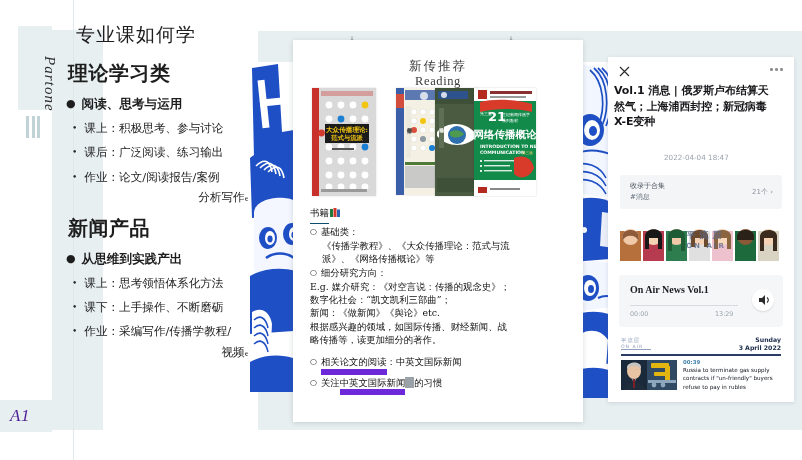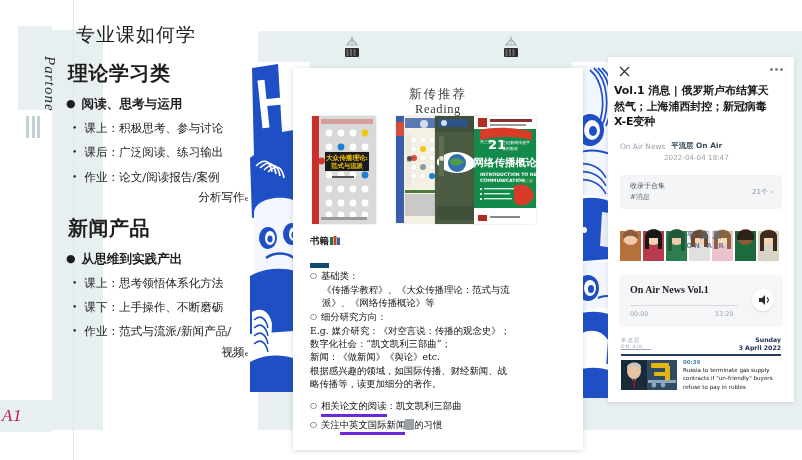--- a/index.html
+++ b/index.html
@@ -26,22 +26,22 @@
     position:absolute;left:12px;top:24px;width:46px;height:120px;
     writing-mode:vertical-rl; text-orientation:mixed;
     font-family:"Liberation Serif", serif; font-style:italic;
     font-size:15px;color:#2b2b2b;letter-spacing:1px;
     display:flex;align-items:flex-start;justify-content:center;
   }
   .part-text span{display:block;}
   .bars{position:absolute;left:26px;top:116px;display:flex;gap:2.5px;}
   .bars i{display:block;width:3px;height:22px;background:#c2d3d8;}
   .a1-chip{position:absolute;left:0;top:400px;width:52px;height:32px;background:#e8eff1;}
-  .a1-text{position:absolute;left:2px;top:406px;font-family:"Liberation Serif",serif;
-    font-style:italic;font-size:17px;color:#be185d;letter-spacing:.5px;}
+  .a1-text{position:absolute;left:10px;top:406px;font-family:"Liberation Serif",serif;
+    font-style:italic;font-size:17px;color:#4c1d95;letter-spacing:.5px;}
 
   
   .copy{position:absolute;left:60px;top:22px;width:200px;color:#1d1d1d;}
   .h1{font-size:19px;font-weight:400;letter-spacing:1px;margin:0 0 12px 16px;
       font-family:"DejaVu Serif","Liberation Serif",serif;}
   .h2{font-size:20px;font-weight:700;letter-spacing:.5px;margin:6px 0 9px 8px;
       font-family:"DejaVu Serif","Liberation Serif",serif;}
   .bullet-strong{font-size:12.6px;font-weight:700;margin:0 0 8px 6px;display:flex;gap:6px;
       font-family:"DejaVu Serif","Liberation Serif",serif;}
   .bullet-strong .dot{font-size:11px;line-height:16px;}
@@ -56,42 +56,41 @@
   
   .ink{position:absolute;overflow:hidden;background:#ffffff;}
   .ink svg{display:block;}
   .ink-left{left:248px;top:62px;width:62px;height:330px;}
   .ink-right{left:572px;top:62px;width:52px;height:336px;}
 
   
   .card{
     position:absolute;left:293px;top:40px;width:290px;height:382px;background:#ffffff;
     box-shadow:0 1px 5px rgba(70,90,100,.22);
-    margin-top:28px;
   }
   .card-inner{position:absolute;left:7px;top:18px;width:276px;height:356px;background:#fff;}
   .clip{position:absolute;width:22px;height:24px;}
   .clip.c1{left:341px;top:36px;}
   .clip.c2{left:500px;top:36px;}
   .card-title{position:absolute;left:0;top:0;width:276px;text-align:center;}
   .card-title .zh{font-size:12.5px;color:#3b3b3b;letter-spacing:2px;
     font-family:"DejaVu Serif","Liberation Serif",serif;}
   .card-title .en{font-size:12.5px;color:#3b3b3b;letter-spacing:.6px;margin-top:-1px;
     font-family:"Liberation Serif",serif;}
 
   .books{position:absolute;left:8px;top:30px;width:262px;height:110px;}
   .book{position:absolute;top:0;background:#fff;box-shadow:0 0 2px rgba(0,0,0,.15);}
 
   .card-body{position:absolute;left:10px;top:148px;width:258px;
     font-family:"DejaVu Serif","Liberation Serif",serif;font-size:9.4px;color:#111;line-height:1.42;}
-  .card-body .hd{font-weight:700;border-bottom:5px solid #0c4a6e;display:inline-block;padding-bottom:16px;}
+  .card-body .hd{font-weight:400;border-bottom:1px solid #0c4a6e;display:inline-block;padding-bottom:4px;}
   .card-body .row{display:flex;gap:4px;margin-top:1px;}
   .card-body .ring{font-size:8px;line-height:13px;}
   .card-body .ind{margin-left:12px;}
-  .card-body .u{border-bottom:3px solid #6d28d9;display:inline-block;font-family:Liberation Mono, monospace;}
+  .card-body .u{border-bottom:6px solid #6d28d9;display:inline-block;}
   .card-body .hl{background:#9aa1a8;color:#9aa1a8;}
   .books-emoji{display:inline-block;width:11px;height:9px;position:relative;top:1px;margin-left:1px;}
 
   
   .phone{position:absolute;left:608px;top:57px;width:186px;height:345px;background:#ffffff;
     box-shadow:0 1px 4px rgba(70,90,100,.18);}
   .ph-top{position:absolute;left:0;top:0;width:186px;height:24px;}
   .ph-x{position:absolute;left:11px;top:6px;width:11px;height:11px;}
   .ph-dots{position:absolute;right:11px;top:11px;display:flex;gap:2.5px;}
   .ph-dots i{width:2.6px;height:2.6px;border-radius:50%;background:#8d8d8d;display:block;}
@@ -200,21 +199,21 @@
     <div class="li">
       <span class="dot">•</span>
       <span class="tx">课上：思考领悟体系化方法</span>
     </div>
     <div class="li">
       <span class="dot">•</span>
       <span class="tx">课下：上手操作、不断磨砺</span>
     </div>
     <div class="li">
       <span class="dot">•</span>
-      <span class="tx">作业：范式与流派/新闻产品/</span>
+      <span class="tx">作业：采编写作/传播学教程/</span>
     </div>
     <div class="cont">
       <span>视频</span><span class="small">etc.</span>
     </div>
   </div>
 
   <div class="ink ink-left">
     <svg width="62" height="330" viewBox="0 0 62 330">
       <rect x="0" y="0" width="62" height="330" fill="#ffffff"></rect>
       <path d="M4 6 L30 2 L34 70 L58 66 L60 120 L34 124 L36 180 L8 186 Z" fill="#1f4fc4"></path>
@@ -466,21 +465,21 @@
             <span>细分研究方向：</span>
           </div>
         <div><span>E.g.</span> <span>媒介研究：《对空言说：传播的观念史》；</span></div>
         <div>数字化社会：“凯文凯利三部曲”；</div>
         <div>新闻：《做新闻》《舆论》etc.</div>
         <div>根据感兴趣的领域，如国际传播、财经新闻、战</div>
         <div>略传播等，读更加细分的著作。</div>
         <div style="height:8px"></div>
         <div class="row">
             <span class="ring">○</span>
-            <span><span class="u">相关论文的阅读</span><span>：凯文凯利三部曲</span></span>
+            <span><span class="u">相关论文的阅读</span><span>：中英文国际新闻</span></span>
           </div>
         <div class="row">
             <span class="ring">○</span>
             <span><span>关注</span><span class="u">中英文国际新闻</span><span class="hl">□</span><span>的习惯</span></span>
           </div>
       </div>
     </div>
   </div>
 
   <div class="phone">
@@ -492,24 +491,20 @@
       </div>
       <div class="ph-dots">
           <i></i>
           <i></i>
           <i></i>
         </div>
     </div>
 
     <div class="ph-title">Vol.1 消息 | 俄罗斯卢布结算天然气；上海浦西封控；新冠病毒X-E变种</div>
 
-    <div class="ph-meta">
-      <span class="acct">On Air News</span>
-      <span class="auth">平流层 On Air</span>
-    </div>
     <div class="ph-date">2022-04-04 18:47</div>
 
     <div class="ph-collect">
       <div class="l1">收录于合集</div>
       <div class="l2">#消息</div>
       <div class="cnt">21个 ›</div>
     </div>
 
     <div class="ph-avatars">
       <svg width="170" height="36" viewBox="0 0 170 36">

